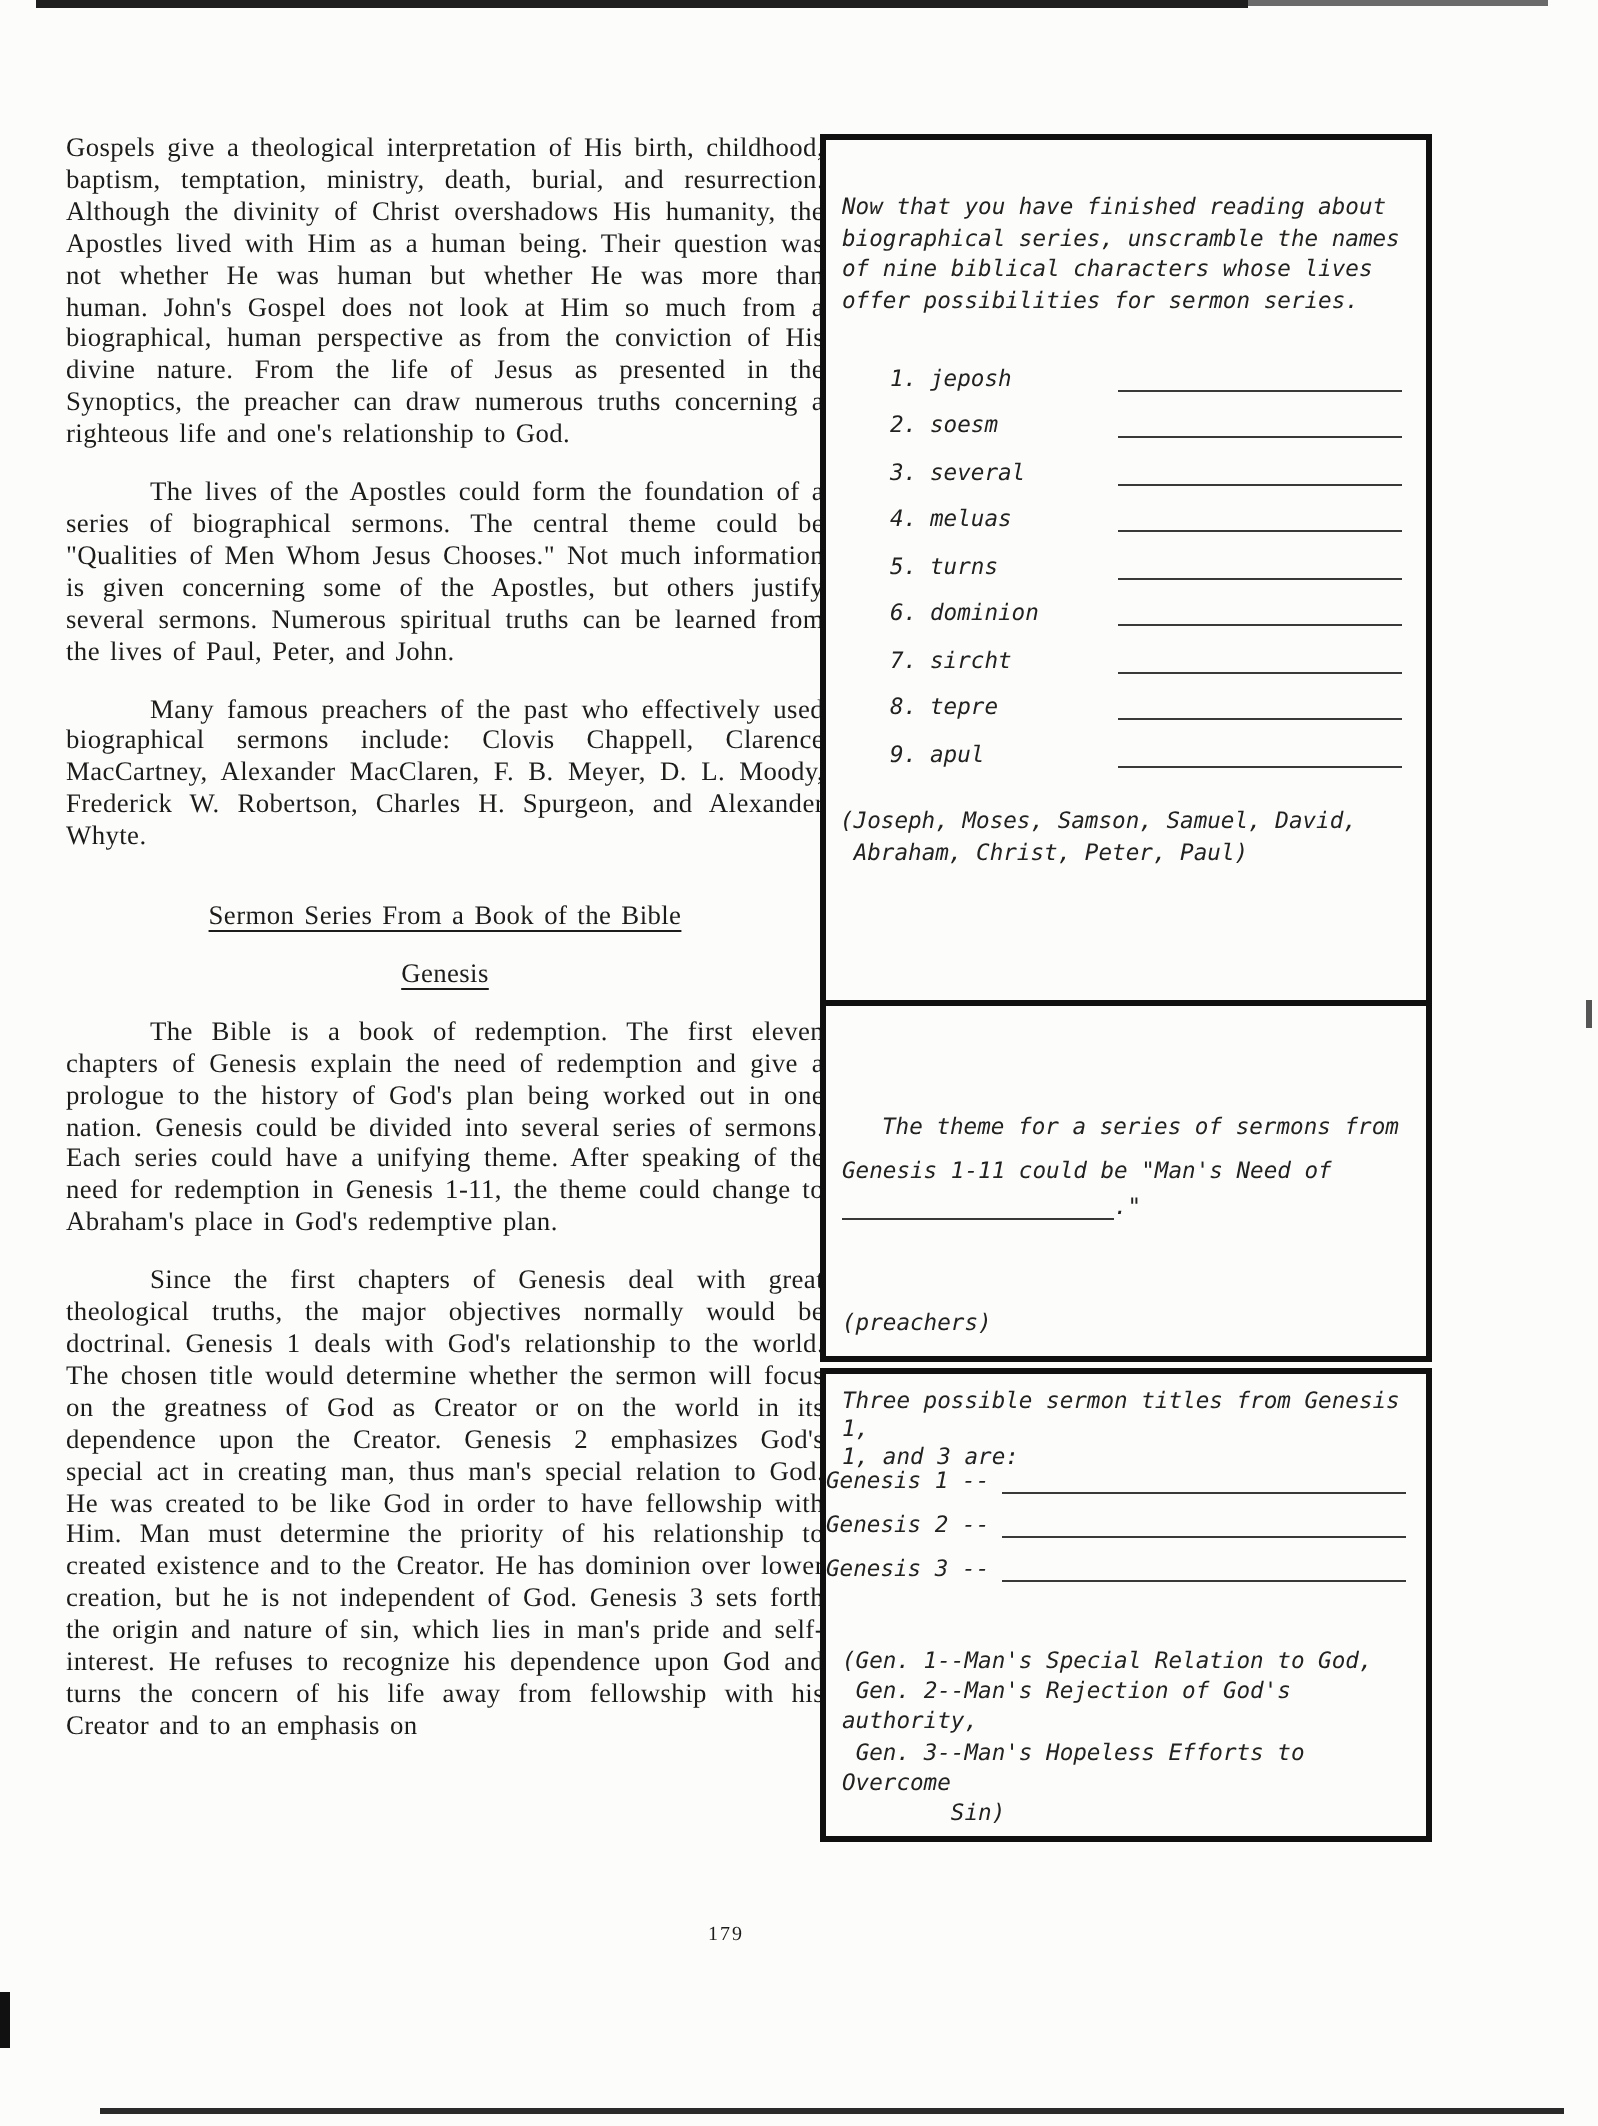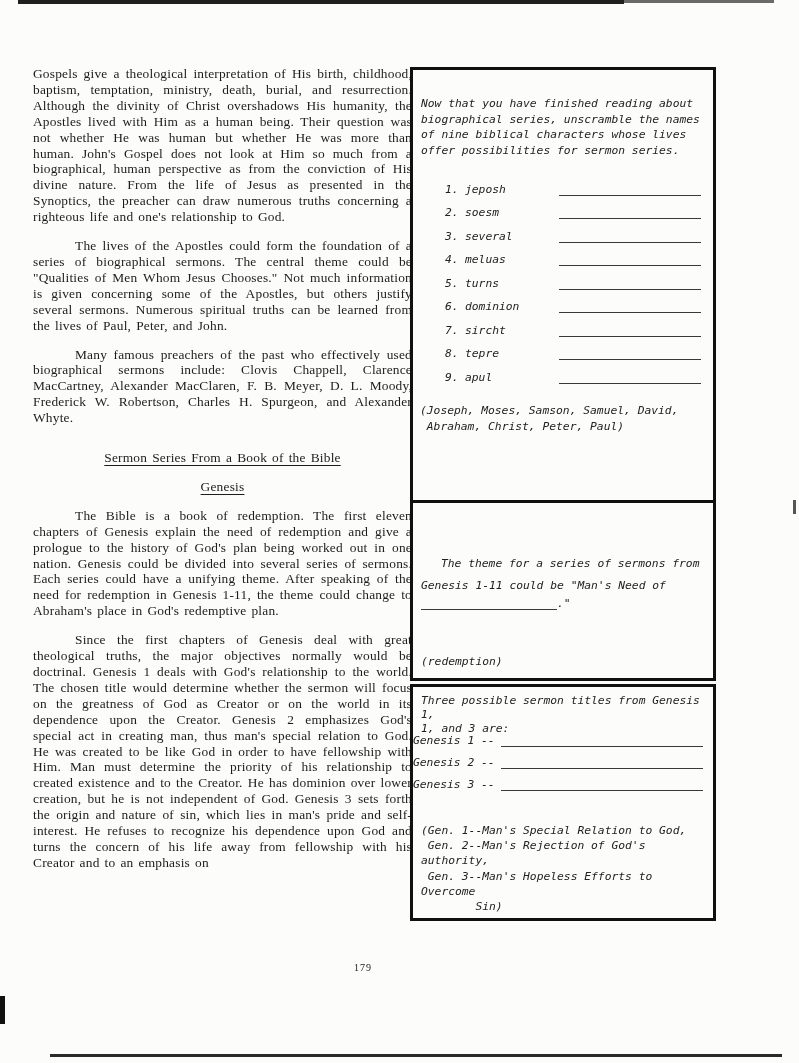--- a/index.html
+++ b/index.html
@@ -139,21 +139,21 @@
       </div>
     </div>
     <div class="b1-answers">(Joseph, Moses, Samson, Samuel, David,
  Abraham, Christ, Peter, Paul)</div>
   </div>
 
   <div class="sbox box2">
     <div class="b2-line1">The theme for a series of sermons from</div>
     <div class="b2-line2">Genesis 1-11 could be "Man's Need of</div>
     <div class="b2-blank-row"><span class="b2-blank"></span><span>."</span></div>
-    <div class="b2-answer">(redemption)</div>
+    <div class="b2-answer">(preachers)</div>
   </div>
 
   <div class="sbox box3">
     <div class="b3-prompt" style="white-space:pre-line">Three possible sermon titles from Genesis 1,
 1, and 3 are:</div>
     <div class="b3-rows">
       <div class="g-row">
         <span class="g-label">Genesis 1 --</span>
         <span class="g-blank"></span>
       </div>

